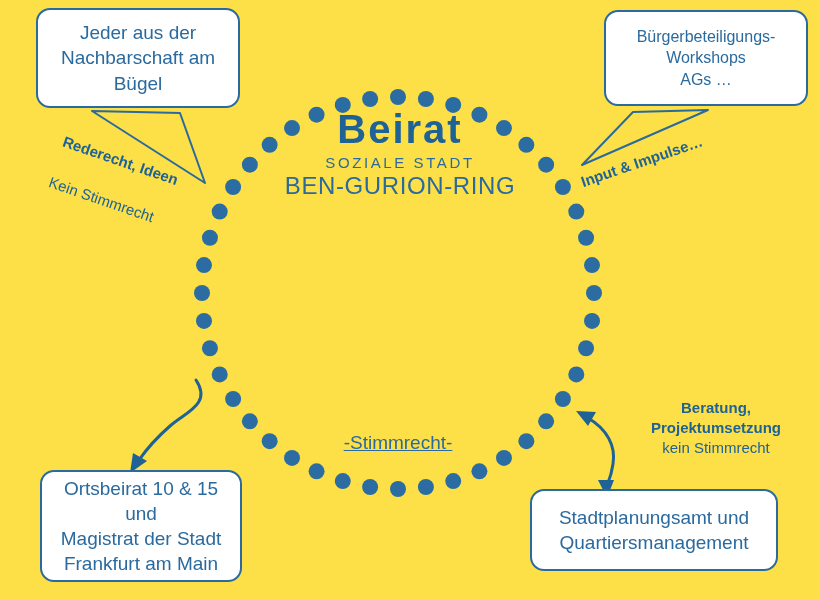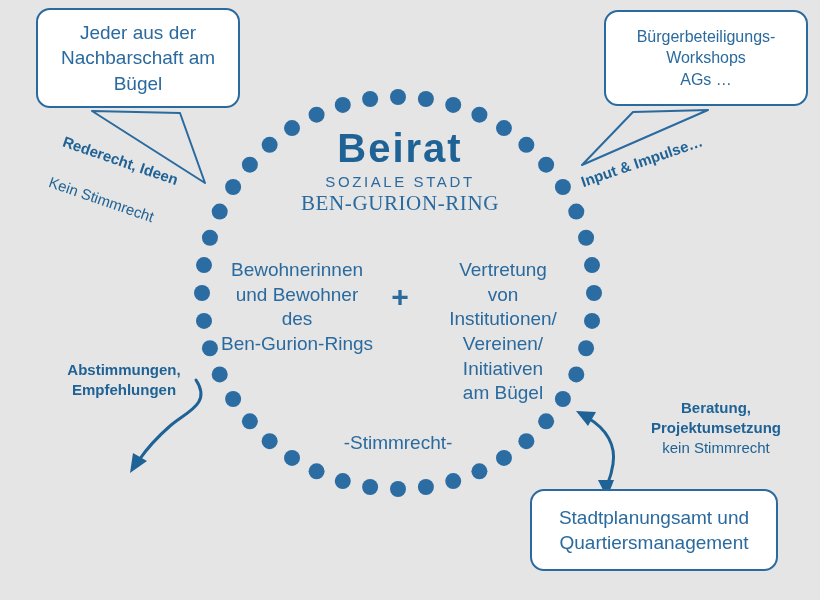--- a/index.html
+++ b/index.html
@@ -7,21 +7,21 @@
     padding: 0;
     background: #ffffff;
   }
   body {
     font-family: "Liberation Sans", sans-serif;
   }
   #canvas {
     position: relative;
     width: 820px;
     height: 600px;
-    background: #e5e5e5;
+    background: #fde047;
     overflow: hidden;
   }
   #svg-layer {
     position: absolute;
     left: 0;
     top: 0;
     width: 820px;
     height: 600px;
   }
 
@@ -78,43 +78,42 @@
   
   .center-stack {
     position: absolute;
     z-index: 2;
     color: #2a6a9e;
     text-align: center;
     pointer-events: none;
   }
   #center-title-block {
     left: 240px;
-    top: 127px;
+    top: 108px;
     width: 320px;
   }
   #title-beirat {
     font-size: 40px;
     font-weight: bold;
     letter-spacing: 2px;
     line-height: 1.08;
     color: #1f6295;
   }
   #title-sub1 {
     font-size: 15px;
     letter-spacing: 2.6px;
     line-height: 1.28;
     margin-top: 2px;
     color: #2a6a9e;
   }
   #title-sub2 {
-    font-size: 21px;
+    font-size: 24px;
     letter-spacing: 0.6px;
     line-height: 1.2;
     color: #2a6a9e;
-    font-family: Liberation Serif, serif;
   }
 
   #members-row {
     position: absolute;
     left: 198px;
     top: 258px;
     width: 404px;
     display: flex;
     flex-direction: row;
     align-items: flex-start;
@@ -143,20 +142,21 @@
   #stimmrecht-label {
     position: absolute;
     left: 298px;
     top: 432px;
     width: 200px;
     text-align: center;
     font-size: 19px;
     color: #2a6a9e;
     z-index: 2;
     pointer-events: none;
+    text-decoration: underline;
   }
 
   
   .edge-label {
     position: absolute;
     color: #1f6295;
     z-index: 4;
     white-space: pre-line;
     pointer-events: none;
   }
@@ -281,57 +281,48 @@
 Nachbarschaft am
 Bügel</span>
   </div>
 
   <div class="bubble" id="bubble-participation">
     <span class="btxt">Bürgerbeteiligungs-
 Workshops
 AGs …</span>
   </div>
 
+  <div class="bubble" id="box-ortsbeirat">
+    <span class="btxt">Ortsbeirat 10 &amp; 15
+und
+Magistrat der Stadt
+Frankfurt am Main</span>
+  </div>
 
   <div class="bubble" id="box-stadtplanungsamt">
     <span class="btxt">Stadtplanungsamt und
 Quartiersmanagement</span>
   </div>
 
   <div class="center-stack" id="center-title-block">
     <div id="title-beirat">Beirat</div>
     <div id="title-sub1">SOZIALE STADT</div>
     <div id="title-sub2">BEN-GURION-RING</div>
   </div>
 
-  <div id="members-row">
-    <div class="member-col">Bewohnerinnen
-und Bewohner
-des
-Ben-Gurion-Rings</div>
-    <div id="plus-sign">+</div>
-    <div class="member-col">Vertretung
-von
-Institutionen/
-Vereinen/
-Initiativen
-am Bügel</div>
-  </div>
 
   <div id="stimmrecht-label">-Stimmrecht-</div>
 
   <div class="edge-label" id="label-rederecht">
     <span class="l1">Rederecht, Ideen</span>
     <span class="l2">Kein Stimmrecht</span>
   </div>
 
   <div class="edge-label" id="label-input">Input &amp; Impulse…</div>
 
-  <div class="side-label" id="label-abstimmungen" style="white-space:pre-line;">Abstimmungen,
-Empfehlungen</div>
 
   <div class="side-label" id="label-beratung">
     <span class="l1">Beratung,</span>
     <span class="l2">Projektumsetzung</span>
     <span class="l3">kein Stimmrecht</span>
   </div>
 
 </div>
 
 </body></html>

